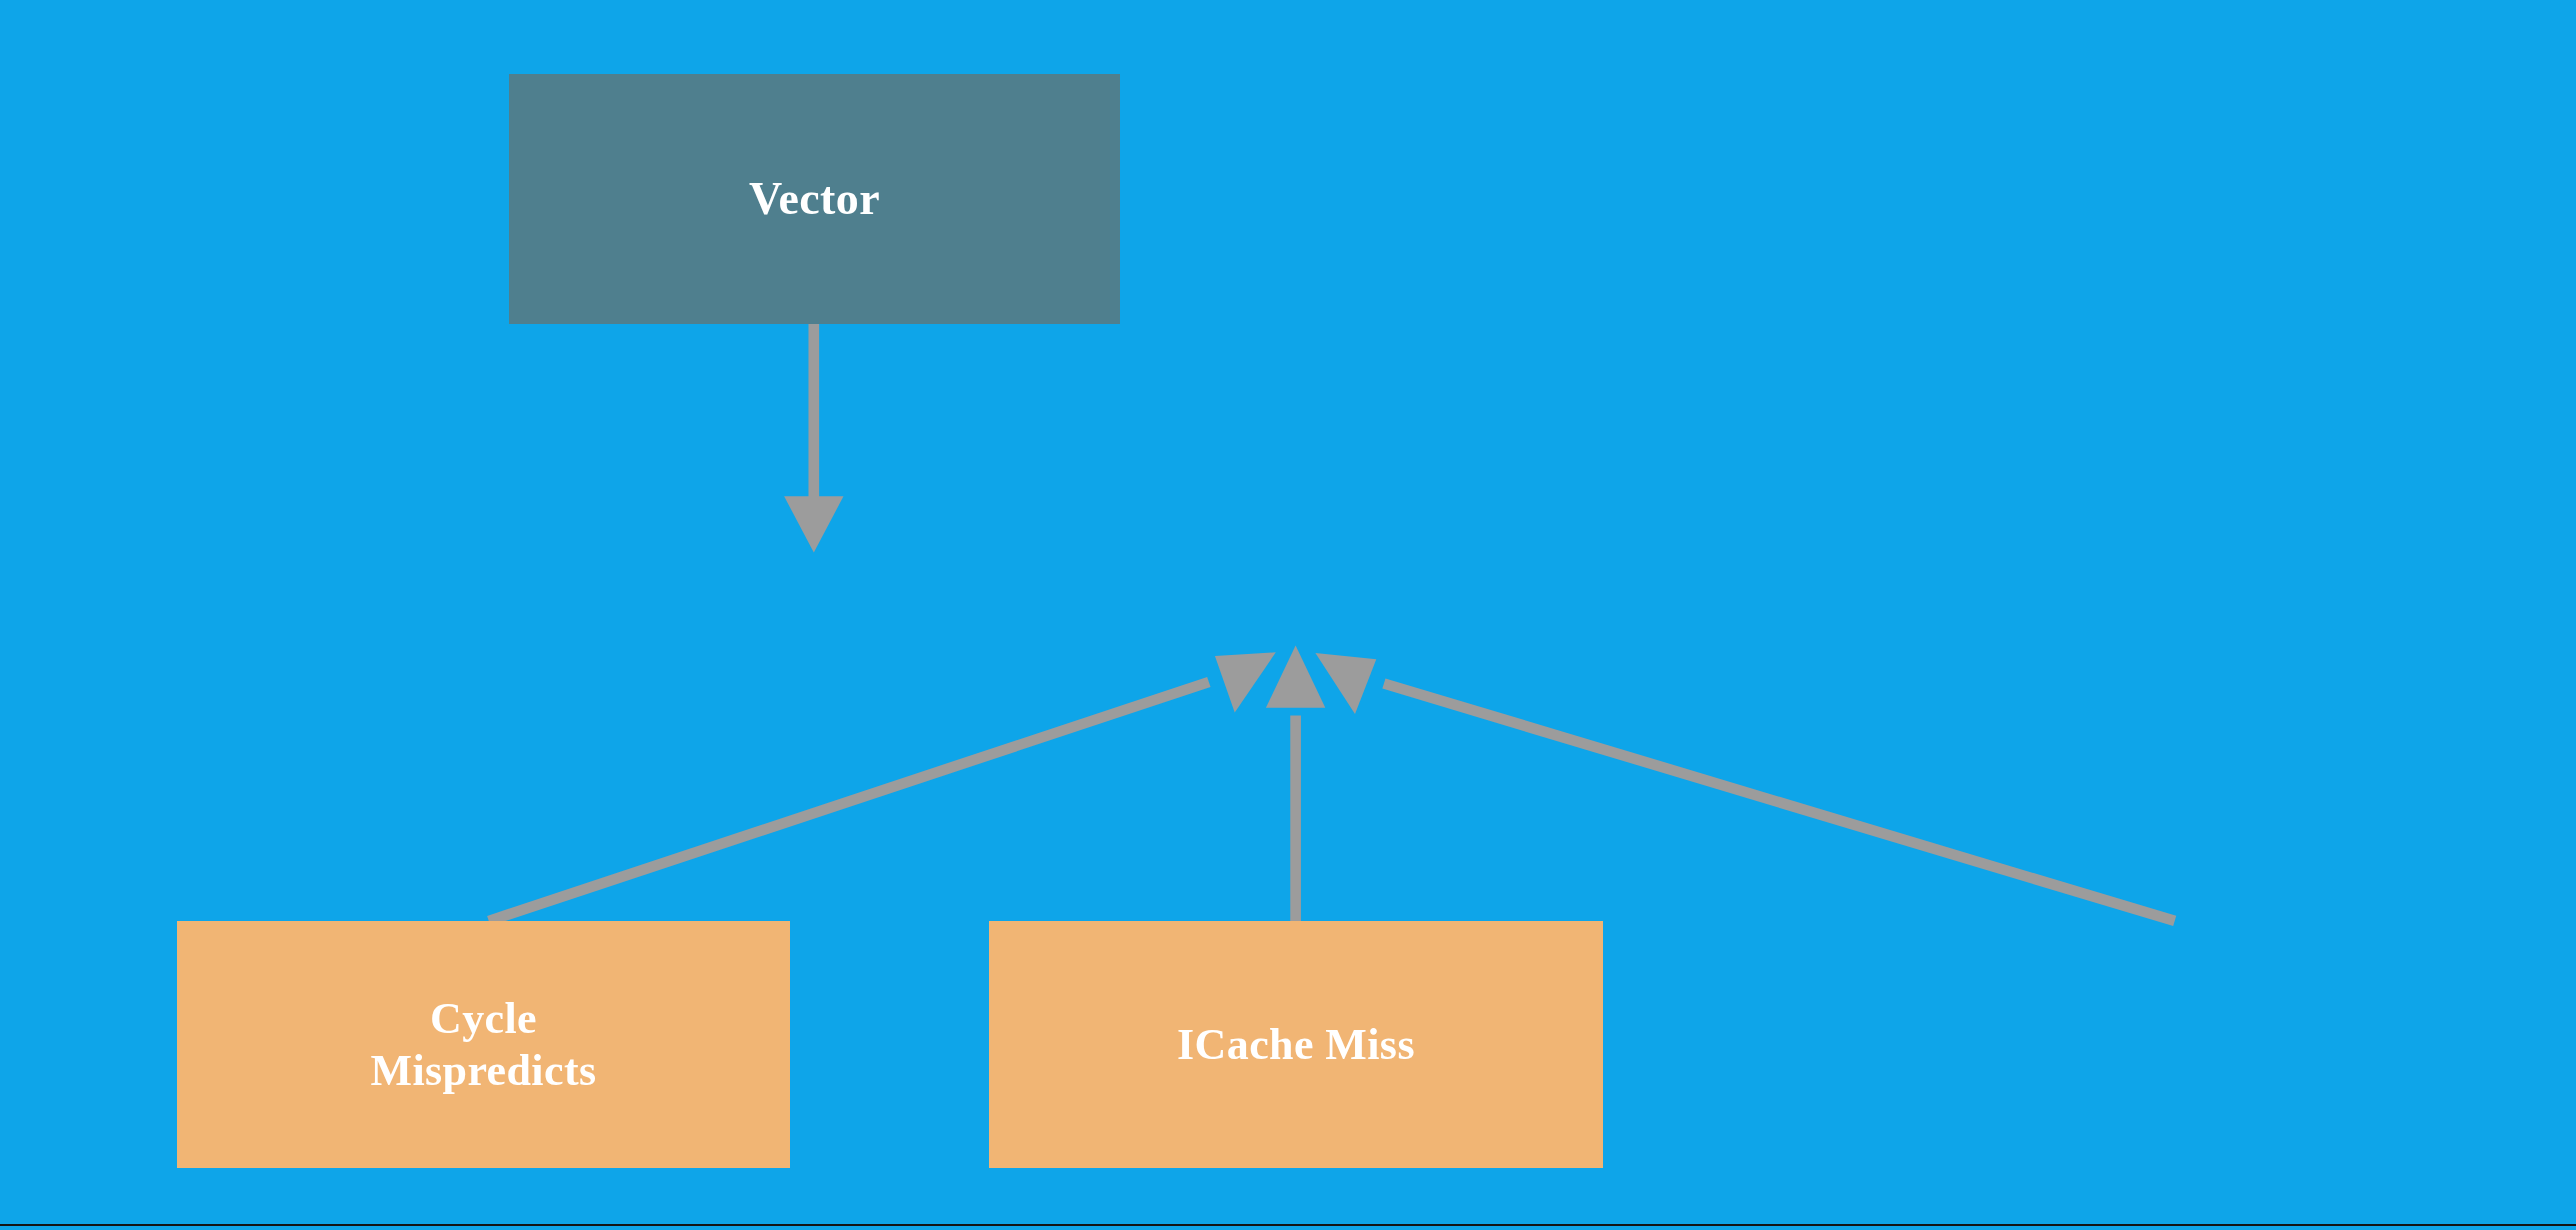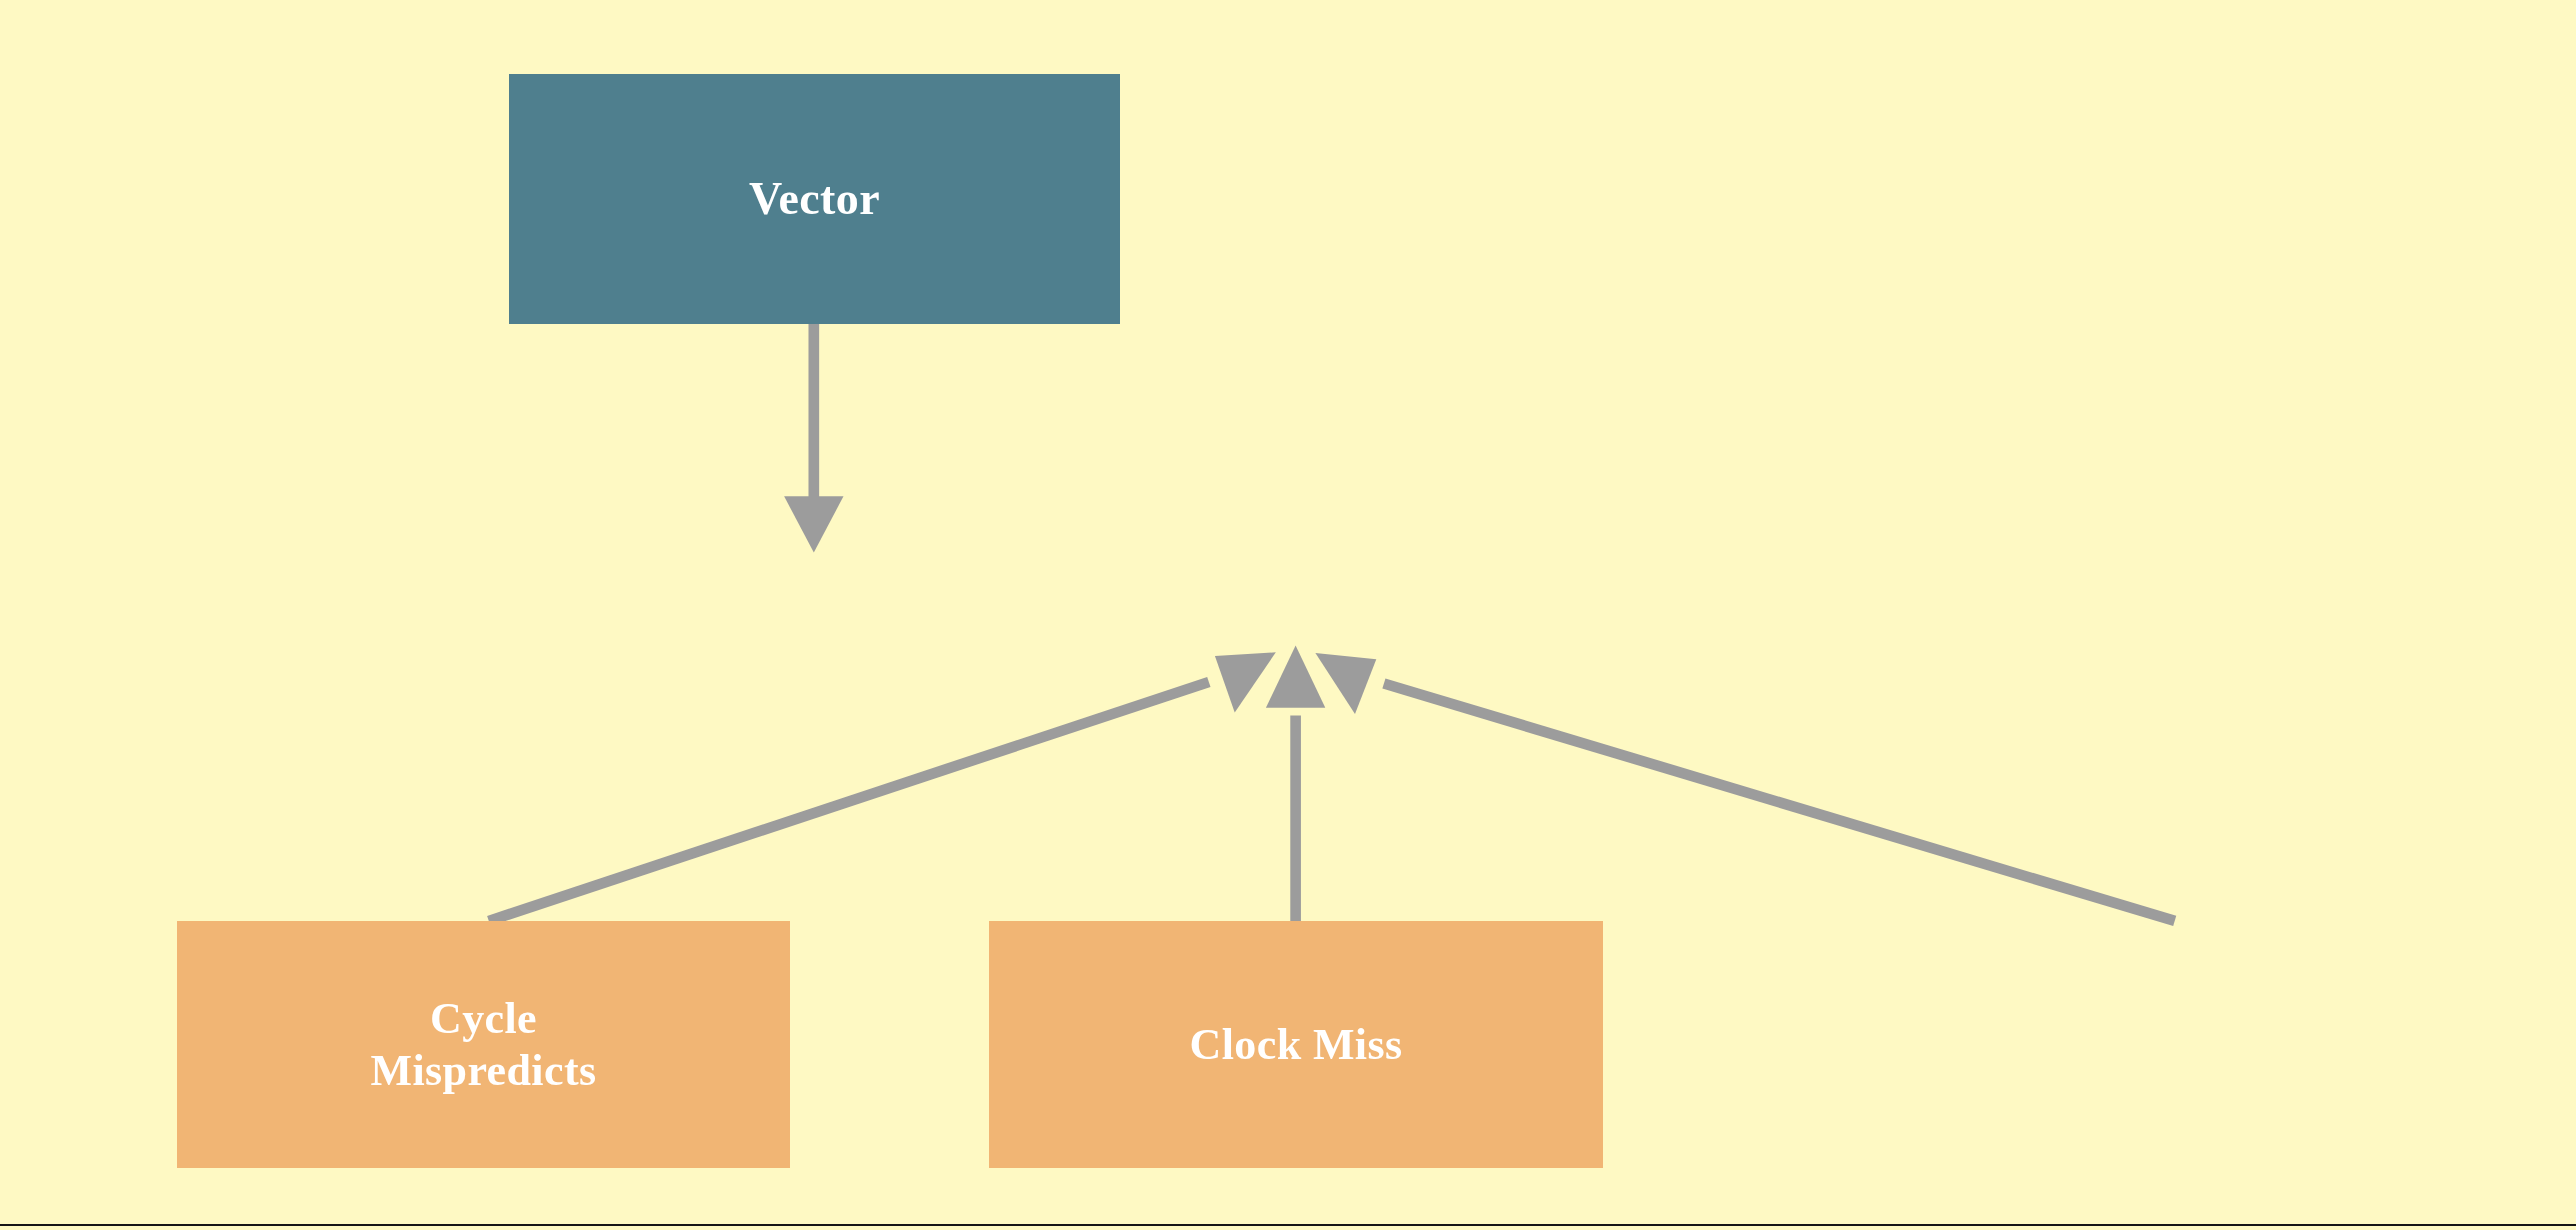--- a/index.html
+++ b/index.html
@@ -7,21 +7,21 @@
     padding: 0;
     background: #ffffff;
   }
   body {
     font-family: "Liberation Serif", "DejaVu Serif", serif;
   }
   #canvas {
     position: relative;
     width: 2576px;
     height: 1230px;
-    background: #fef9c3;
+    background: #0ea5e9;
     overflow: hidden;
   }
   
   #connectors {
     position: absolute;
     left: 0;
     top: 0;
     width: 2576px;
     height: 1230px;
     pointer-events: none;
@@ -133,20 +133,20 @@
     <span class="node-label">Vector</span>
   </div>
 
 
   <div class="node node-cause" id="node-branch-mispredicts">
     <span class="node-label">Cycle
 Mispredicts</span>
   </div>
 
   <div class="node node-cause" id="node-icache-miss">
-    <span class="node-label">Clock Miss</span>
+    <span class="node-label">ICache Miss</span>
   </div>
 
 
   <div id="bottom-rule"></div>
 
 </div>
 
 
 </body></html>

